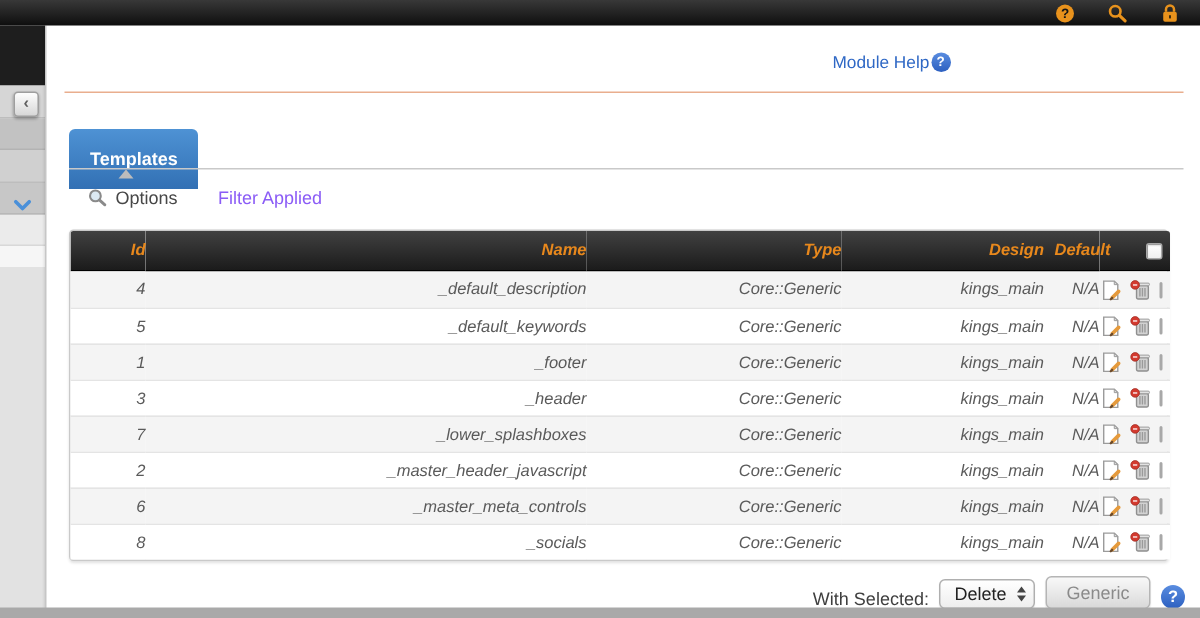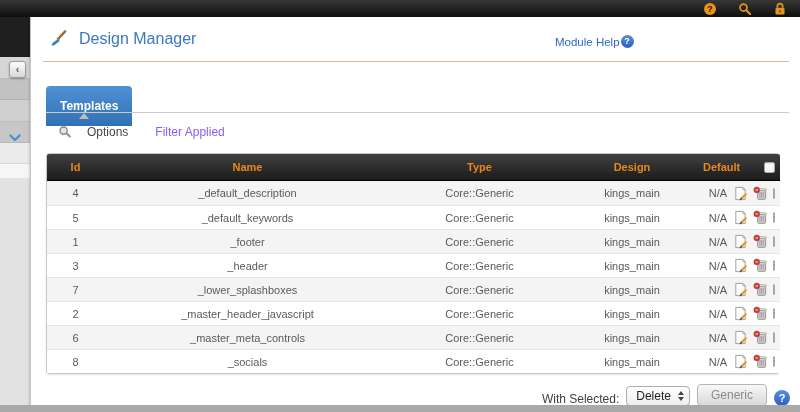--- a/index.html
+++ b/index.html
@@ -71,32 +71,32 @@
   }
   .tab-underline { position:absolute; top:95px; left:15px; width:743px; height:1px; background:#c9c9c9; }
   .tab-notch {
     position:absolute; top:96px; left:48px; width:0; height:0;
     border-left:5px solid transparent; border-right:5px solid transparent;
     border-bottom:6px solid #bcbcbc;
   }
 
   
   .toolbar { position:absolute; top:108px; left:27px; display:flex; align-items:center; gap:27px; font-size:12px; }
-  .options { display:flex; align-items:center; gap:15px; color:#474747; cursor:pointer; }
+  .options { display:flex; align-items:center; gap:5px; color:#474747; cursor:pointer; }
   .filter-link { color:#8b5cf6; text-decoration:none; cursor:pointer; }
 
   
   .table-wrap {
     position:absolute; top:136px; left:15px; width:733px;
     border:1px solid #c9c9c9; border-radius:3px;
     box-shadow:0 1px 2px rgba(0,0,0,.12);
     background:#fff;
   }
   table { width:100%; border-collapse:separate; border-spacing:0; table-layout:fixed; font-size:11px; }
-  th, td { white-space:nowrap; overflow:visible; text-align:center; }
+  th, td { white-space:nowrap; overflow:visible; text-align:right;font-style:italic; }
   thead th {
     background:linear-gradient(#414141,#1b1b1b);
     color:#e8881c; font-weight:bold; height:27px; padding:0 0 0 7px;
     border-bottom:1px solid #000;
   }
   thead th:first-child { border-top-left-radius:2px; }
   thead th:last-child  { border-top-right-radius:2px; }
   tbody td { height:24px; padding:0 0 0 7px; color:#5a5a5a; border-top:1px solid #e4e4e4; }
   tbody tr:first-child td { border-top:none; }
   tbody tr:nth-child(odd)  { background:#f4f4f4; }
@@ -170,30 +170,20 @@
     </span>
   </div>
   <div class="sb-band sb-g5"></div>
   <div class="sb-band sb-g6"></div>
   <div class="sb-band sb-g7"></div>
   <div class="collapse-btn">‹</div>
 </div>
 
 <div class="main">
 
-  <div class="page-header">
-    <span style="display:inline-flex;">
-      <svg width="19" height="19" viewBox="0 0 20 20">
-        <line x1="17" y1="2.6" x2="10" y2="10" stroke="#a2672e" stroke-width="2.6" stroke-linecap="round"></line>
-        <line x1="10.6" y1="9.4" x2="8.8" y2="11.3" stroke="#8e8e8e" stroke-width="3" stroke-linecap="butt"></line>
-        <path d="M9.6 10.4 L11.4 12.6 L6.2 16.6 C4.8 17.7 2.6 17.4 2.6 17.4 C2.6 17.4 3.1 15.3 4.2 14.2 Z" fill="#3d85ae"></path>
-      </svg>
-    </span>
-    <h1 class="page-title">Design Manager</h1>
-  </div>
 
   <div class="module-help">
     <span>Module Help</span>
     <span class="q-blue">?</span>
   </div>
 
   <div class="header-divider"></div>
 
   <div class="tab">Templates</div>
   <div class="tab-underline"></div>

